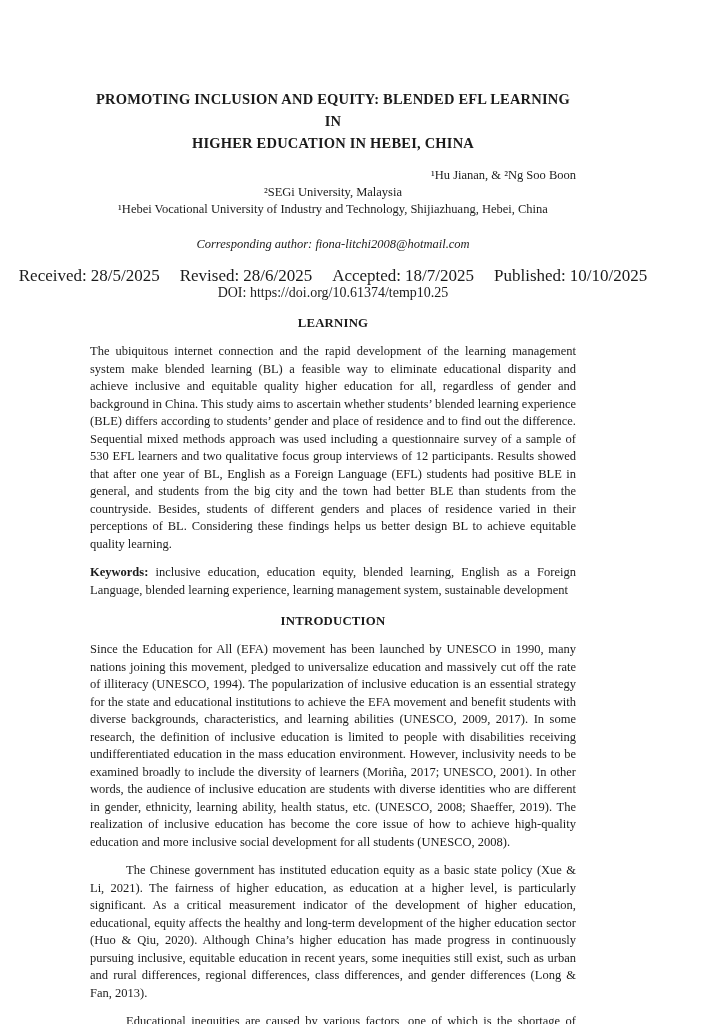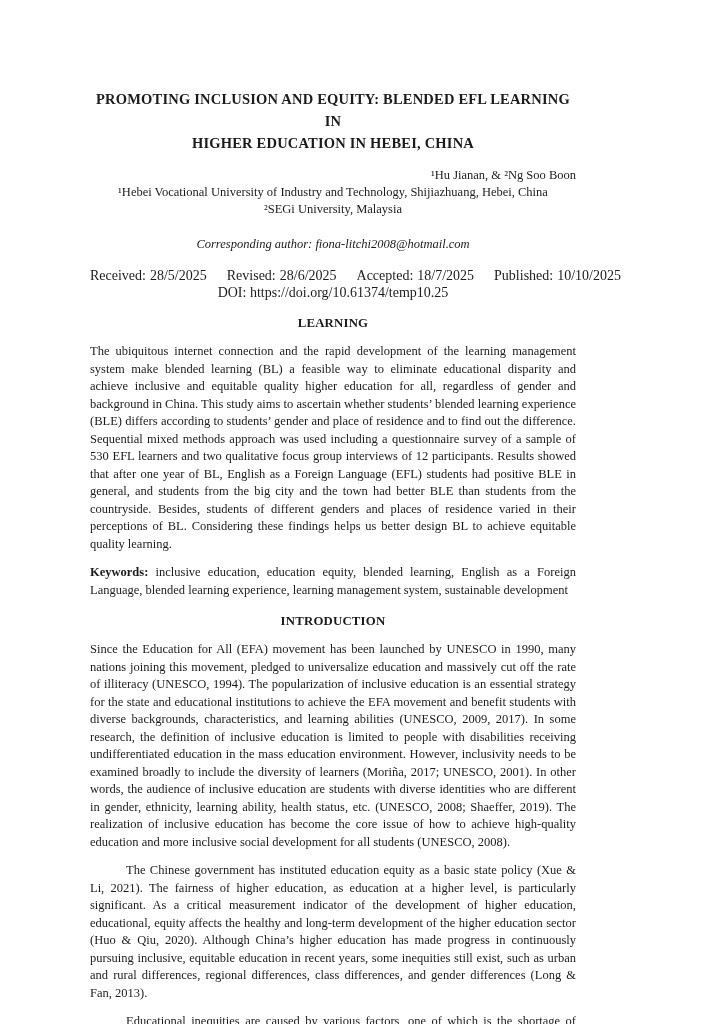--- a/index.html
+++ b/index.html
@@ -44,23 +44,23 @@
   .corresponding {
     margin-top: 18px;
     text-align: center;
     font-style: italic;
     font-size: 12.5px;
     line-height: 17px;
   }
   .dates {
     margin-top: 14px;
     display: flex;
-    justify-content: space-between;
+    justify-content: center;
     gap: 20px;
-    font-size: 14px;
+    font-size: 17px;
     line-height: 17px;
     white-space: nowrap;
   }
   .date-item .lbl { margin-right: 4px; }
   .doi {
     text-align: center;
     font-size: 14px;
     line-height: 17px;
   }
   .section-heading {
@@ -92,22 +92,22 @@
 
 <div class="page">
 
   <div class="title">
     <div>PROMOTING INCLUSION AND EQUITY: BLENDED EFL LEARNING IN</div>
     <div>HIGHER EDUCATION IN HEBEI, CHINA</div>
   </div>
 
   <div class="byline">¹Hu Jianan, &amp; ²Ng Soo Boon</div>
 
+  <div class="affil">²SEGi University, Malaysia</div>
   <div class="affil">¹Hebei Vocational University of Industry and Technology, Shijiazhuang, Hebei, China</div>
-  <div class="affil">²SEGi University, Malaysia</div>
 
   <div class="corresponding">Corresponding author: fiona-litchi2008@hotmail.com</div>
 
   <div class="dates">
     <span class="date-item"><span class="lbl">Received:</span><span>28/5/2025</span></span>
     <span class="date-item"><span class="lbl">Revised:</span><span>28/6/2025</span></span>
     <span class="date-item"><span class="lbl">Accepted:</span><span>18/7/2025</span></span>
     <span class="date-item"><span class="lbl">Published:</span><span>10/10/2025</span></span>
   </div>
 

